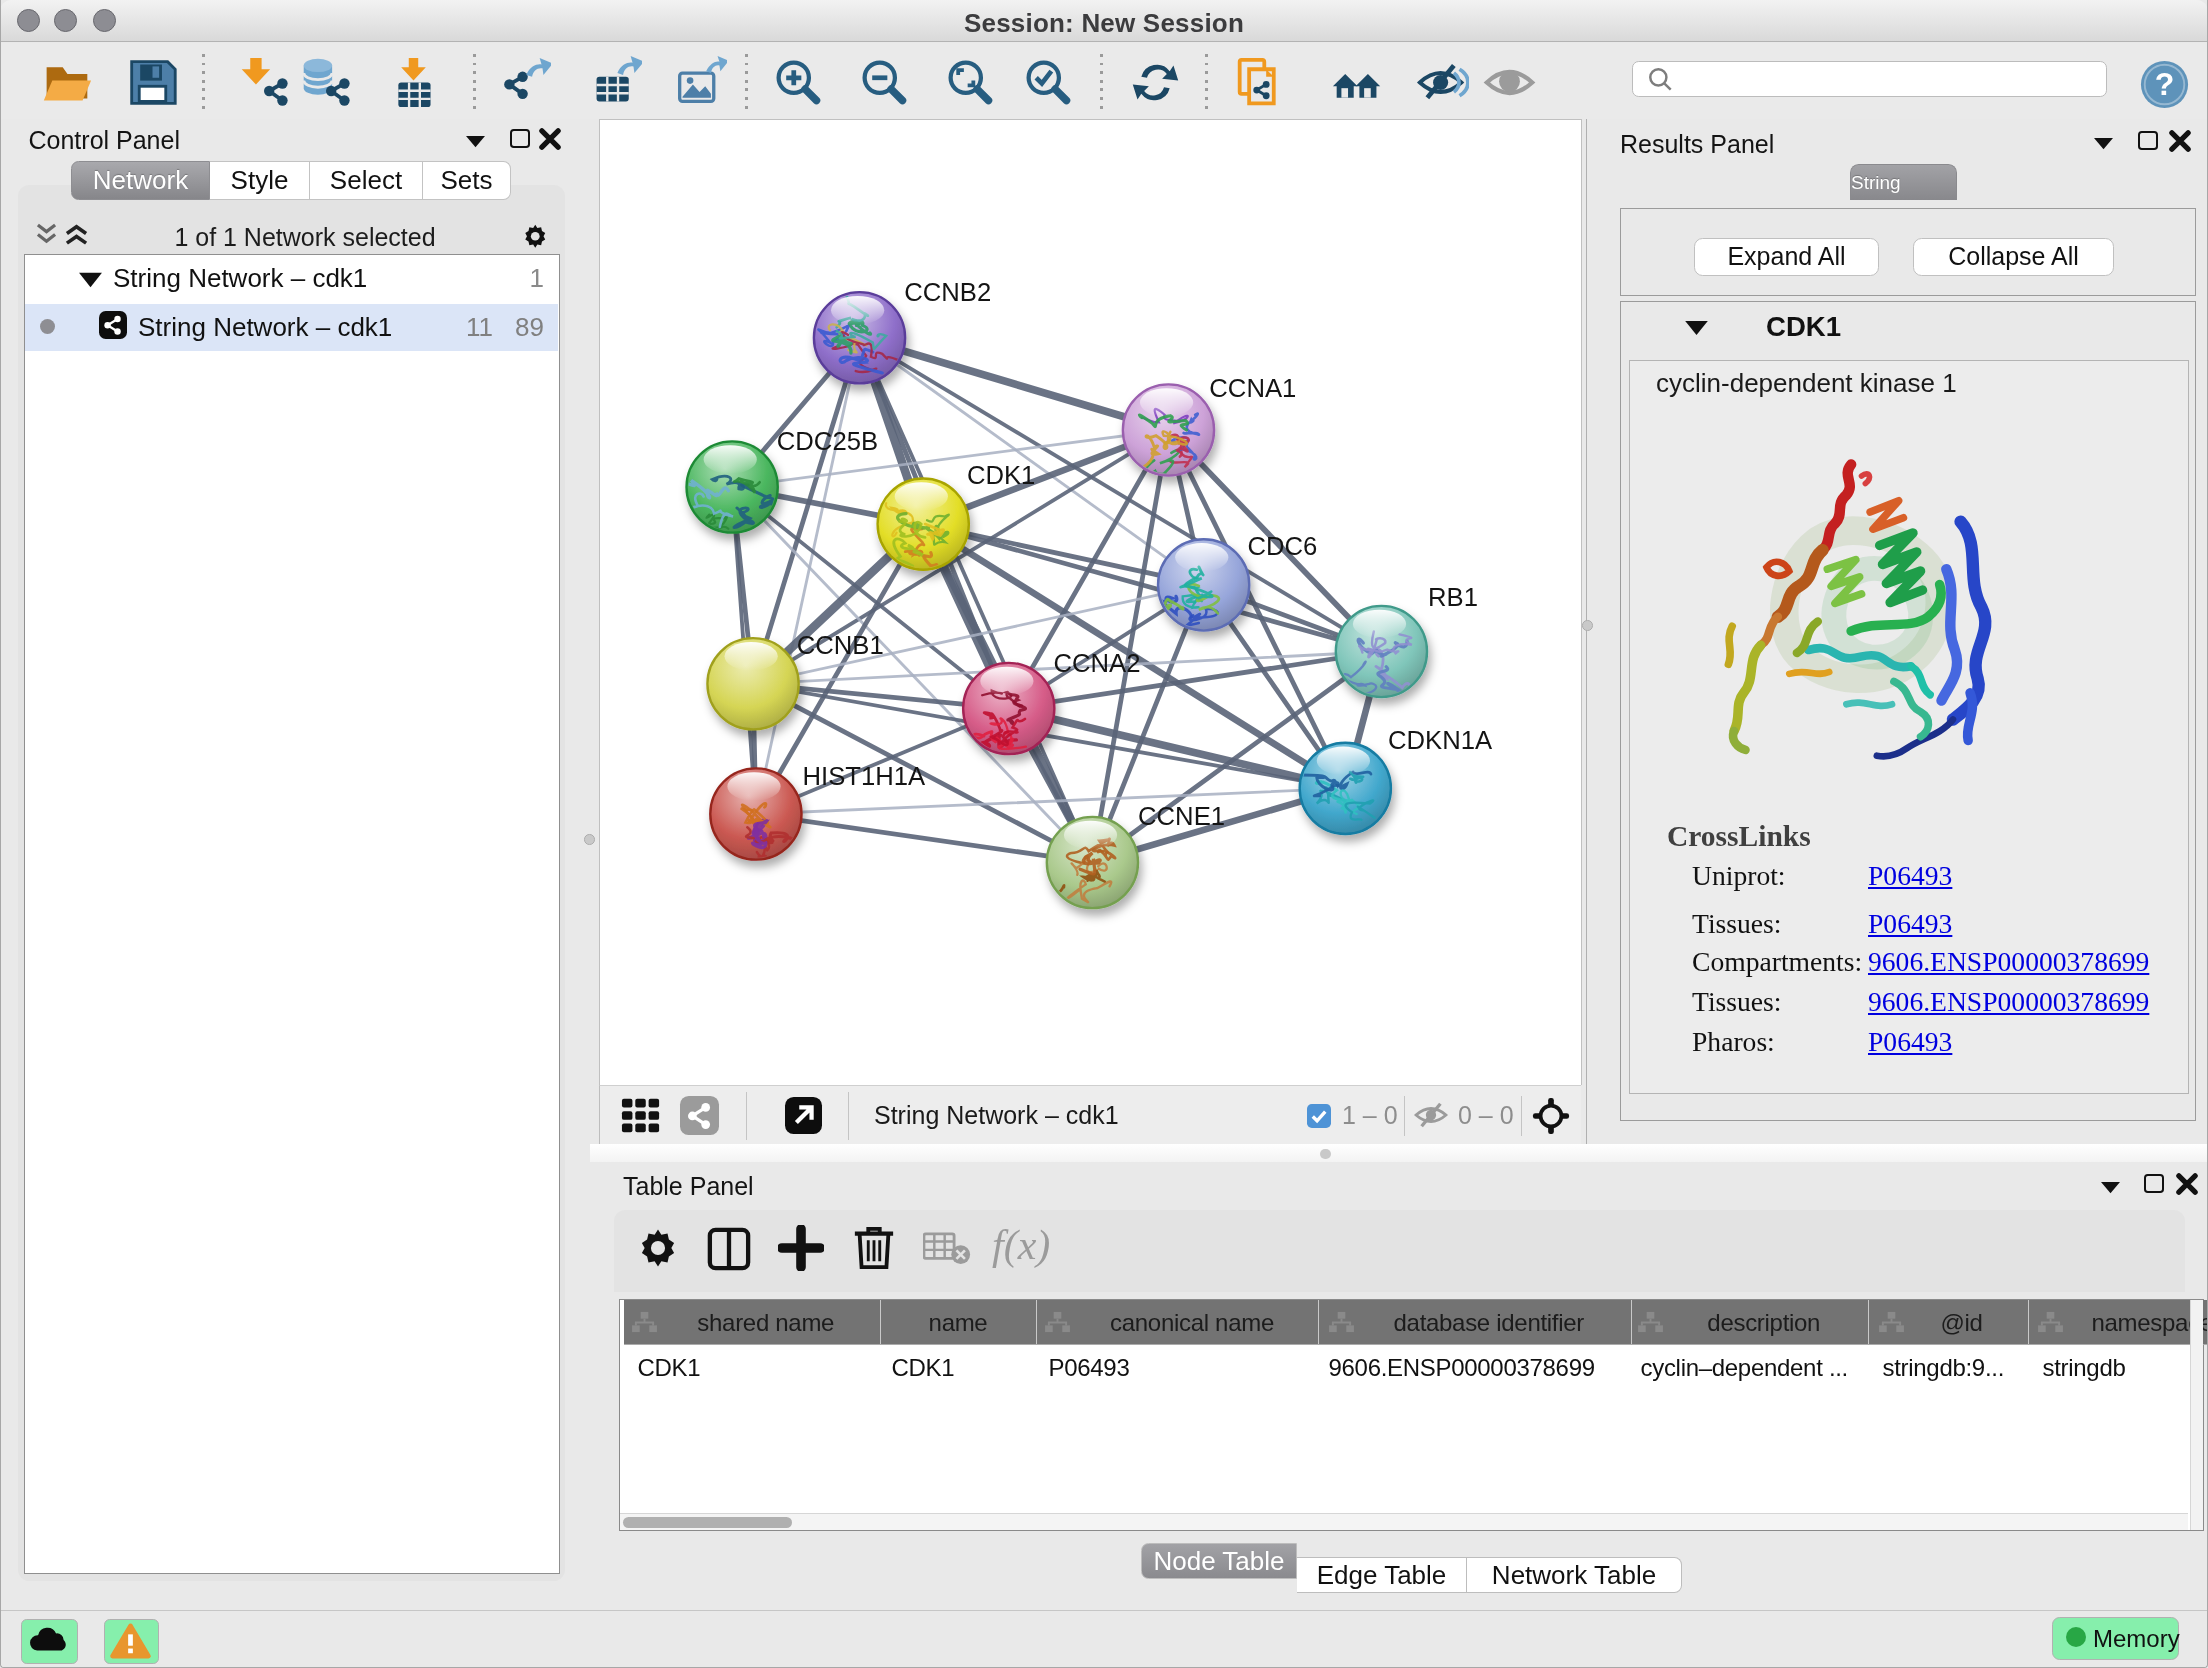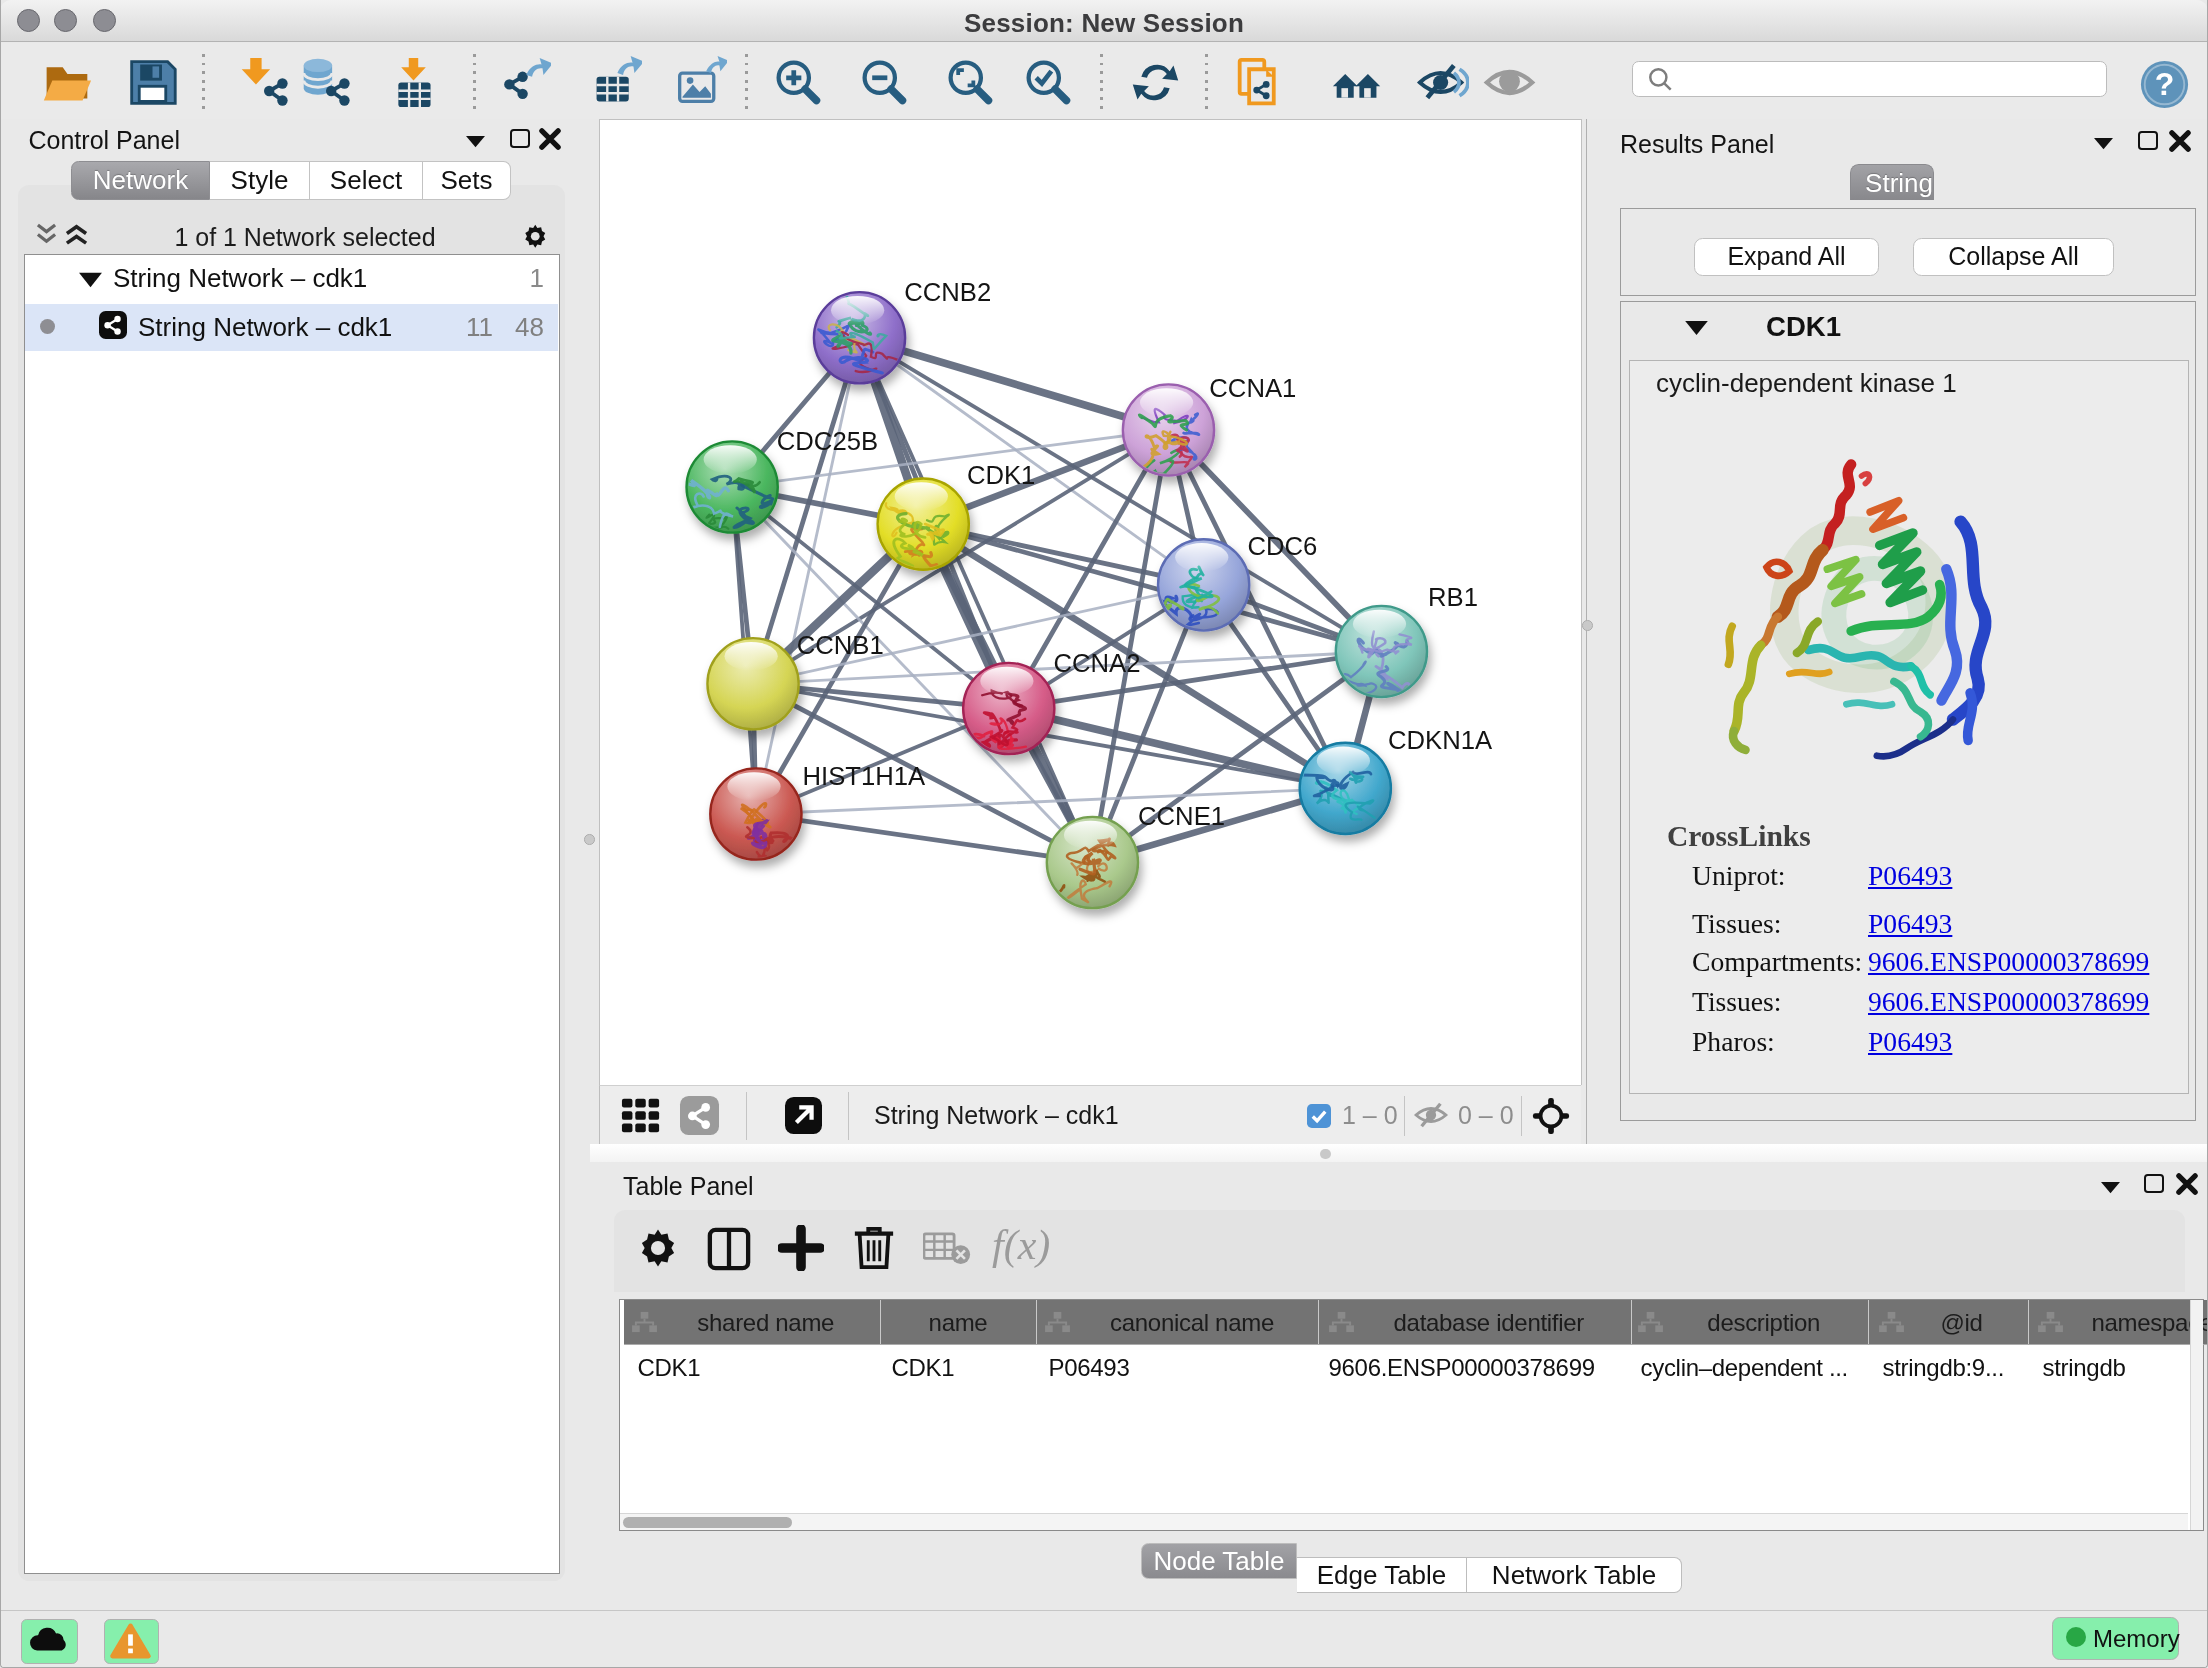--- a/index.html
+++ b/index.html
@@ -259,21 +259,21 @@
             <g fill="#fff">
               <circle cx="9" cy="15" r="3.4"></circle>
               <circle cx="19.5" cy="8.5" r="3.4"></circle>
               <circle cx="19.5" cy="21.5" r="3.4"></circle>
               <path d="M9 15 L19.5 8.5 M9 15 L19.5 21.5" stroke="#fff" stroke-width="2.4"></path>
             </g>
           </svg>
       </div>
       <span class="abs" style="left:113px; top:7.6px; font-size:26px; color:#111;">String Network – cdk1</span>
       <span class="abs" style="left:430px; top:7.6px; font-size:26px; color:#808080; width:38px; text-align:right;">11</span>
-      <span class="abs" style="left:481px; top:7.6px; font-size:26px; color:#808080; width:38px; text-align:right;">48</span>
+      <span class="abs" style="left:481px; top:7.6px; font-size:26px; color:#808080; width:38px; text-align:right;">89</span>
     </div>
   </div>
 </div>
 
 <div id="netview">
   <svg id="netsvg" width="982" height="966" viewBox="0 0 1033 1016">
 <defs>
 <filter id="bsh" x="-40%" y="-40%" width="180%" height="180%">
           <feDropShadow dx="3" dy="7" stdDeviation="5" flood-color="#000" flood-opacity="0.32"></feDropShadow>
         </filter>
@@ -633,22 +633,22 @@
 <div id="results">
   <div class="ptitle abs" style="left:33px; top:11.4px;">Results Panel</div>
   <svg class="abs" style="left:506px; top:18px;" width="21" height="13.3" viewBox="0 0 22 14">
       <path d="M1 1 L21 1 L11 13 Z" fill="#111"></path>
     </svg>
   <div class="abs" style="left:551px; top:12.4px; width:20px; height:19px; border:2.9px solid #111; border-radius:3.8px;"></div>
   <svg class="abs" style="left:582px; top:11.4px;" width="22" height="22" viewBox="0 0 23 23">
       <path d="M3 3 L20 20 M20 3 L3 20" stroke="#111" stroke-width="5.5" stroke-linecap="round"></path>
     </svg>
 
-  <div class="abs" style="left:263px; top:45px; width:84px; height:36px; border-radius:8.6px 8.6px 0 0;
-       background:linear-gradient(#a2a2a6,#88888c); color:#fff; font-size:26px; text-align:right; line-height:36px;
+  <div class="abs" style="left:263px; top:45px; width:107px; height:36px; border-radius:8.6px 8.6px 0 0;
+       background:linear-gradient(#a2a2a6,#88888c); color:#fff; font-size:19px; text-align:left; line-height:36px;
        border:1px solid #8a8a8e; border-bottom:none; text-shadow:0 -1px 1px rgba(0,0,0,0.25);">String</div>
 
   <div class="rbox" style="left:33px; top:89px; width:576px; height:88px;"></div>
   <div class="btn" style="left:107px; top:119px; width:185px; height:38px; line-height:35px;">Expand All</div>
   <div class="btn" style="left:326px; top:119px; width:201px; height:38px; line-height:35px;">Collapse All</div>
 
   <div class="rbox" style="left:33px; top:182px; width:576px; height:820px;"></div>
   <svg class="abs" style="left:97px; top:201px;" width="25" height="16" viewBox="0 0 26 17">
       <path d="M1 1 L25 1 L13 16 Z" fill="#111"></path>
     </svg>

